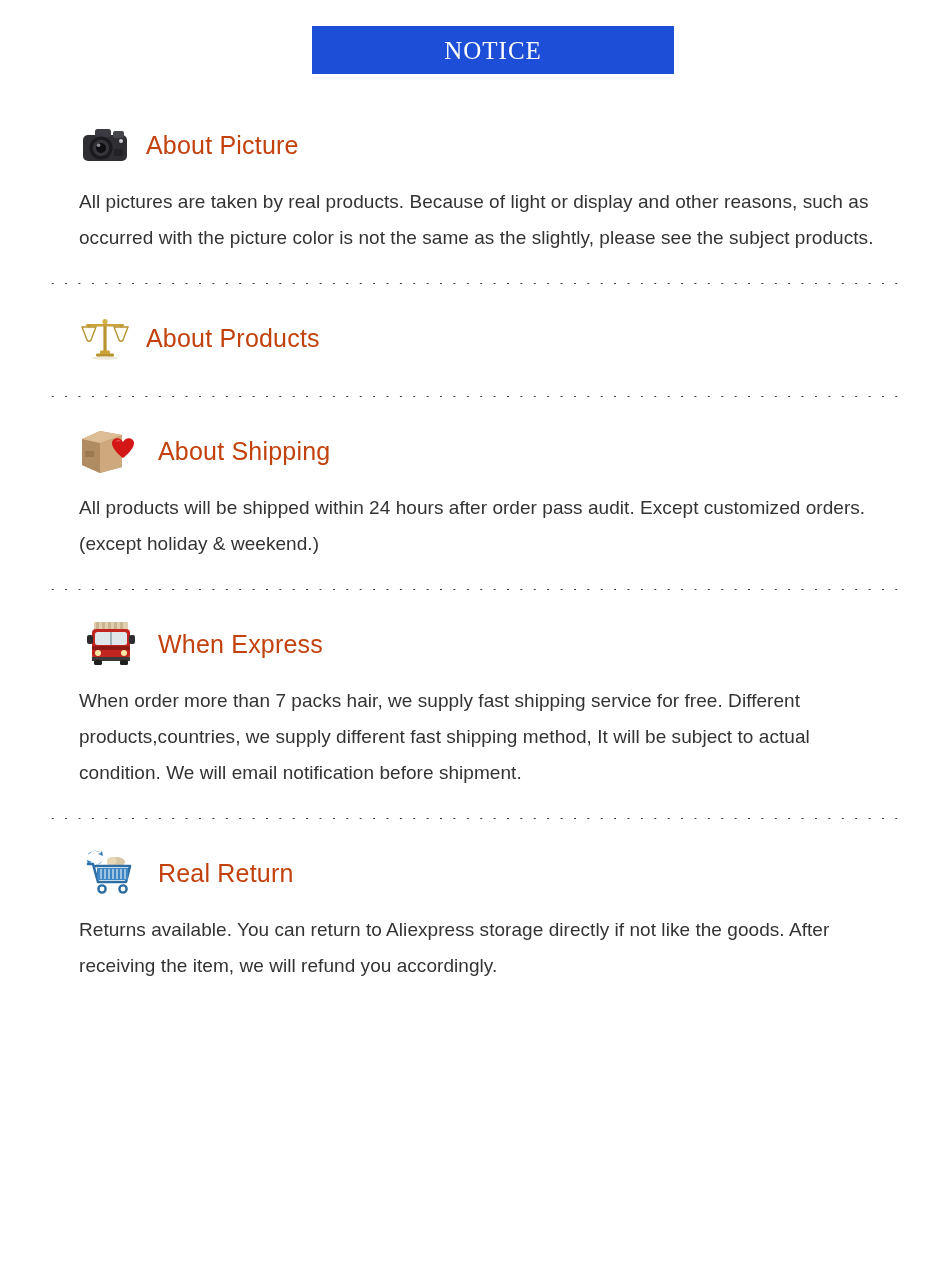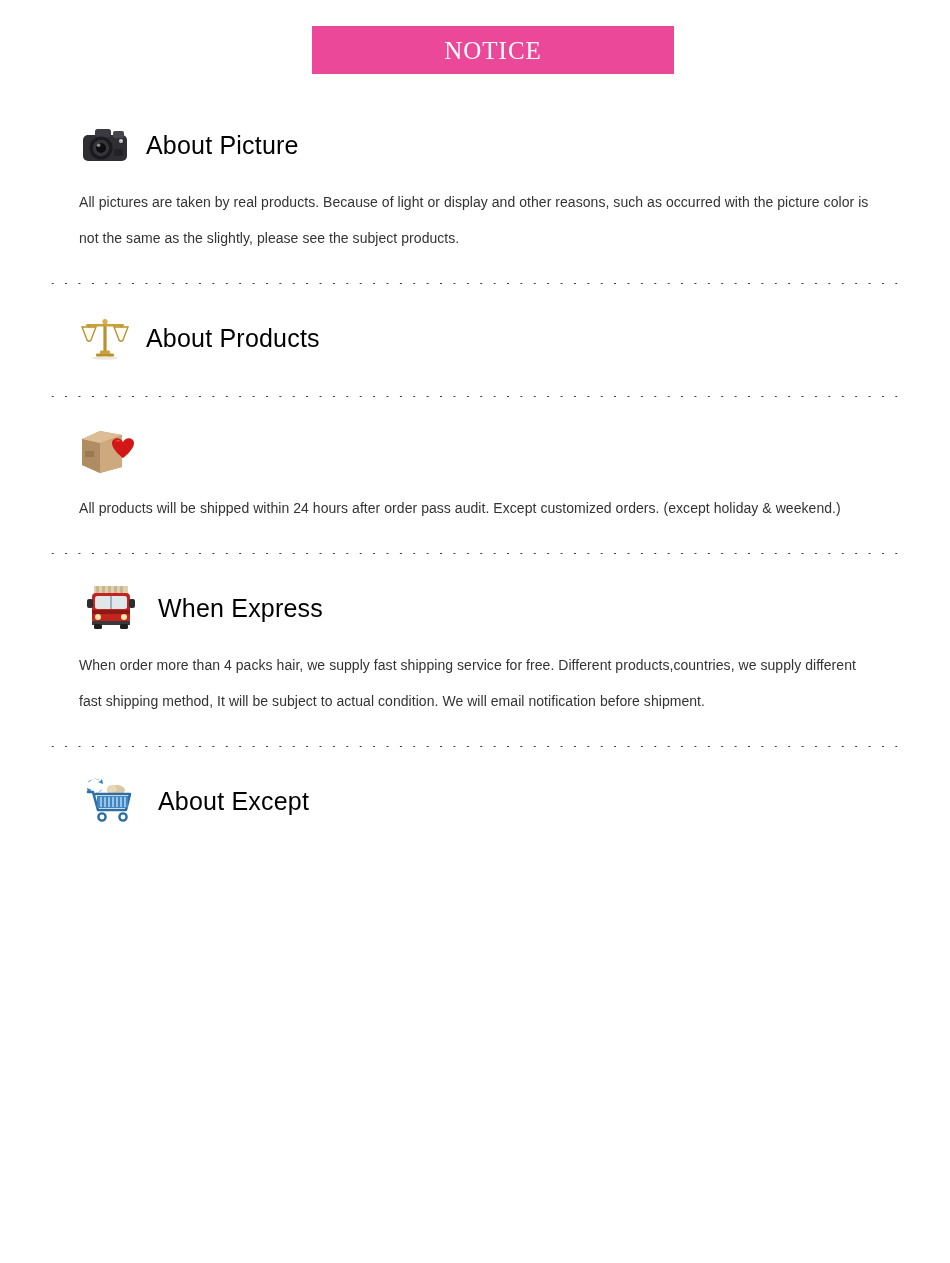--- a/index.html
+++ b/index.html
@@ -26,21 +26,21 @@
   
   .banner-wrap {
     width: 100%;
     padding-top: 26px;
     display: flex;
     justify-content: center;
   }
   .banner {
     width: 362px;
     height: 48px;
-    background: #ec4899;
+    background: #1d4ed8;
     display: flex;
     align-items: center;
     justify-content: center;
     margin-left: 36px;
   }
   .banner-text {
     font-family: "Liberation Serif", "DejaVu Serif", serif;
     color: #ffffff;
     font-size: 25px;
     letter-spacing: 1px;
@@ -67,27 +67,27 @@
     display: flex;
     align-items: center;
     justify-content: center;
     flex: 0 0 auto;
     position: relative;
   }
   .icon-svg { display:block; }
   .head-title {
     font-size: 25px;
     font-weight: 400;
-    color: #000000;
+    color: #c2410c;
     letter-spacing: 0.2px;
     margin-left: 10px;
     white-space: nowrap;
   }
   .body-text {
-    font-size: 14px;
+    font-size: 19px;
     line-height: 36px;
     color: #333333;
     padding: 8px 30px 0 33px;
     max-width: 850px;
     letter-spacing: 0.05px;
     font-weight: 400;
   }
 
   
   .divider {
@@ -164,20 +164,21 @@
             <polygon points="4,12 22,4 44,8 44,40 22,46 4,38" fill="#c7a074"></polygon>
             <polygon points="4,12 22,16 22,46 4,38" fill="#b08c62"></polygon>
             <polygon points="22,16 44,8 44,40 22,46" fill="#d7b храм" fill-opacity="0"></polygon>
             <polygon points="22,16 44,10 44,40 22,46" fill="#cfa97e"></polygon>
             <polygon points="4,12 22,4 44,8 22,16" fill="#ddbd95"></polygon>
             <rect x="7" y="24" width="9" height="6" fill="#8a6a44" opacity="0.55"></rect>
             <path d="M34 16 C34 10.5 42.5 9 45 15 C47.5 9 56 10.5 56 16 C56 23 45 31 45 31 C45 31 34 23 34 16 Z" fill="#d31616"></path>
             <path d="M37.5 15.2 C38.4 12.6 41.6 12.4 42.6 14.4 C41.2 14 38.8 14.3 37.5 15.2 Z" fill="#f06a6a" opacity="0.75"></path>
           </svg>
         </span>
+        <span class="head-title">About Shipping</span>
       </div>
       <div class="body-text">All products will be shipped within 24 hours after order pass audit. Except customized orders. (except holiday &amp; weekend.)</div>
     </div>
 
     <div class="divider"></div>
 
     <div class="section">
       <div class="head">
         <span class="icon-box" style="width:74px;">
           <svg class="icon-svg" width="56" height="50" viewBox="0 0 56 50" aria-hidden="true">
@@ -197,21 +198,21 @@
             <rect x="46" y="16" width="6" height="9" rx="2" fill="#2d2d2d"></rect>
             <circle cx="15" cy="34" r="3" fill="#f6e6a8"></circle>
             <circle cx="41" cy="34" r="3" fill="#f6e6a8"></circle>
             <rect x="9" y="38" width="38" height="4" fill="#3a3a3a"></rect>
             <rect x="11" y="41" width="8" height="5" rx="1.6" fill="#1f1f1f"></rect>
             <rect x="37" y="41" width="8" height="5" rx="1.6" fill="#1f1f1f"></rect>
           </svg>
         </span>
         <span class="head-title">When Express</span>
       </div>
-      <div class="body-text">When order more than 4 packs hair, we supply fast shipping service for free. Different products,countries, we supply different fast shipping method, It will be subject to actual condition. We will email notification before shipment.</div>
+      <div class="body-text">When order more than 7 packs hair, we supply fast shipping service for free. Different products,countries, we supply different fast shipping method, It will be subject to actual condition. We will email notification before shipment.</div>
     </div>
 
     <div class="divider"></div>
 
     <div class="section">
       <div class="head">
         <span class="icon-box" style="width:74px;">
           <svg class="icon-svg" width="60" height="50" viewBox="0 0 60 50" aria-hidden="true">
             <ellipse cx="35" cy="14" rx="9" ry="5" fill="#d8c7a4"></ellipse>
             <ellipse cx="31" cy="13" rx="5" ry="4" fill="#e6d7b6"></ellipse>
@@ -225,18 +226,19 @@
               <line x1="28" y1="21" x2="28" y2="31"></line>
                 <line x1="32" y1="21" x2="32" y2="31"></line>
               <line x1="36" y1="21" x2="36" y2="31"></line>
                 <line x1="40" y1="21" x2="40" y2="31"></line>
               <line x1="44" y1="21" x2="44" y2="31"></line>
             </g>
             <circle cx="21" cy="41" r="3.6" fill="none" stroke="#2c6ea3" stroke-width="2.4"></circle>
             <circle cx="42" cy="41" r="3.6" fill="none" stroke="#2c6ea3" stroke-width="2.4"></circle>
           </svg>
         </span>
-        <span class="head-title">About Except</span>
-      </div>
+        <span class="head-title">Real Return</span>
+      </div>
+      <div class="body-text">Returns available. You can return to Aliexpress storage directly if not like the goods. After receiving the item, we will refund you accordingly.</div>
     </div>
 
   </div>
 </div>
 
 </body></html>

